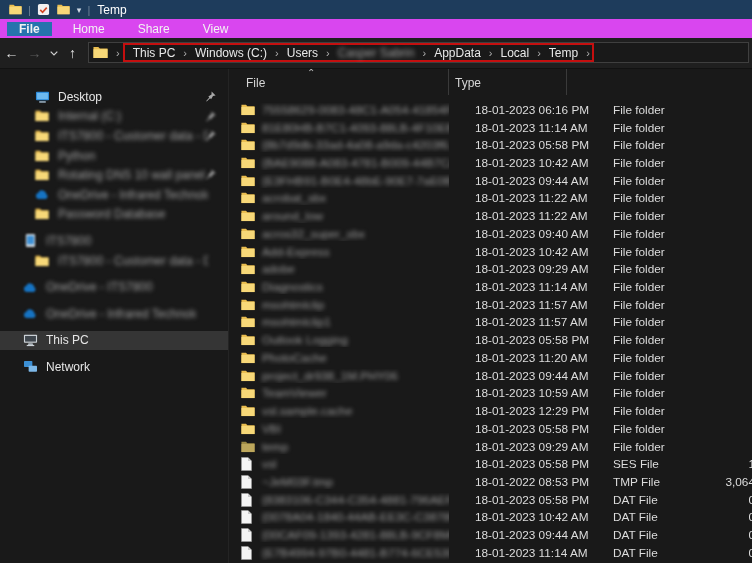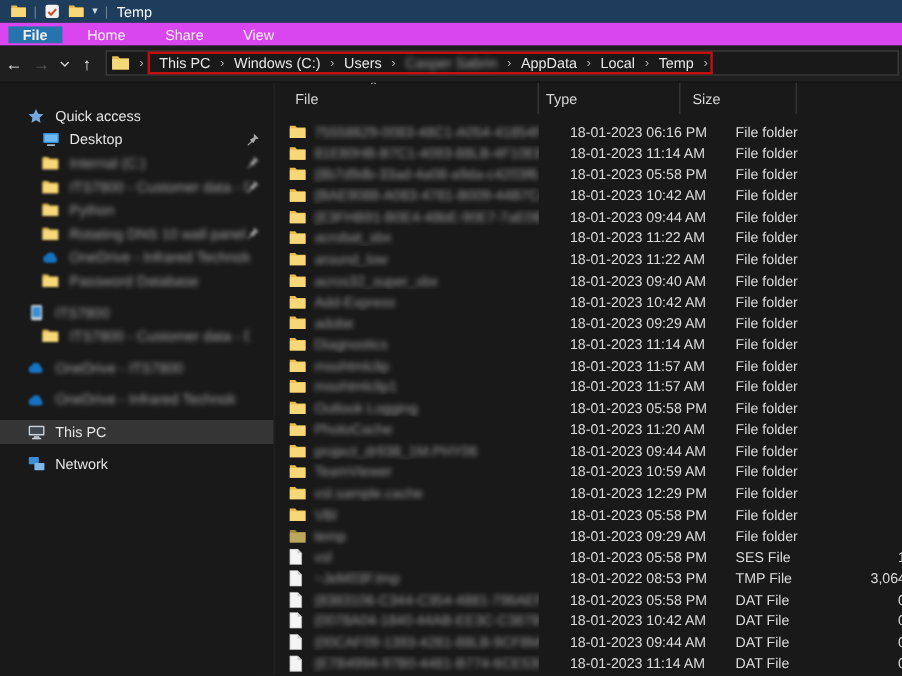--- a/index.html
+++ b/index.html
@@ -125,28 +125,20 @@
         <span class="crumb">Local</span>
         <span class="crumb-sep">›</span>
         <span class="crumb">Temp</span>
         <span class="crumb-sep">›</span>
       </span>
   </div>
 </div>
 
 <div class="content">
   <div class="sidebar" id="sidebar">
-      <div class="side-item lvl0">
-        <span class="side-icon">
-          <svg width="14" height="14" viewBox="0 0 16 16">
-            <path d="M8 1l2.1 4.4 4.9.6-3.6 3.3.9 4.7L8 11.6 3.7 14l.9-4.7L1 6l4.9-.6z" fill="#76a9dd"></path>
-          </svg>
-        </span>
-        <span class="side-label">Quick access</span>
-      </div>
       <div class="side-item lvl1">
         <span class="side-icon">
           <svg width="15" height="14" viewBox="0 0 16 15">
             <rect x="1" y="2" width="14" height="9" rx="1" fill="#2f8ddb"></rect>
             <rect x="2.2" y="3.2" width="11.6" height="6.6" fill="#6db9ef"></rect>
             <rect x="4.5" y="12" width="7" height="1.6" fill="#9fb6c9"></rect>
           </svg>
         </span>
         <span class="side-label">Desktop</span>
         <span class="pin">
@@ -278,21 +270,20 @@
         <span class="side-label">Network</span>
       </div>
     </div>
   <div class="filelist">
     <div class="fheader grid-cols">
       <div class="hcell h-name">
         <span>File</span>
         <span class="sort-caret">⌃</span>
       </div>
       <div class="hcell h-type">Type</div>
-      <div class="hcell h-size">Size</div>
     </div>
     <div class="rows" id="file-rows">
         <div class="frow grid-cols">
           <div class="cell-name">
             <span class="row-icon">
               <svg width="14" height="12" viewBox="0 0 16 13">
                 <path d="M.5.5h5.2l1.6 1.8h8.2v10H.5z" fill="#e9bd4f"></path>
                 <path d="M.5 3h15v9.3H.5z" fill="#f7d878"></path>
               </svg>
             </span>

